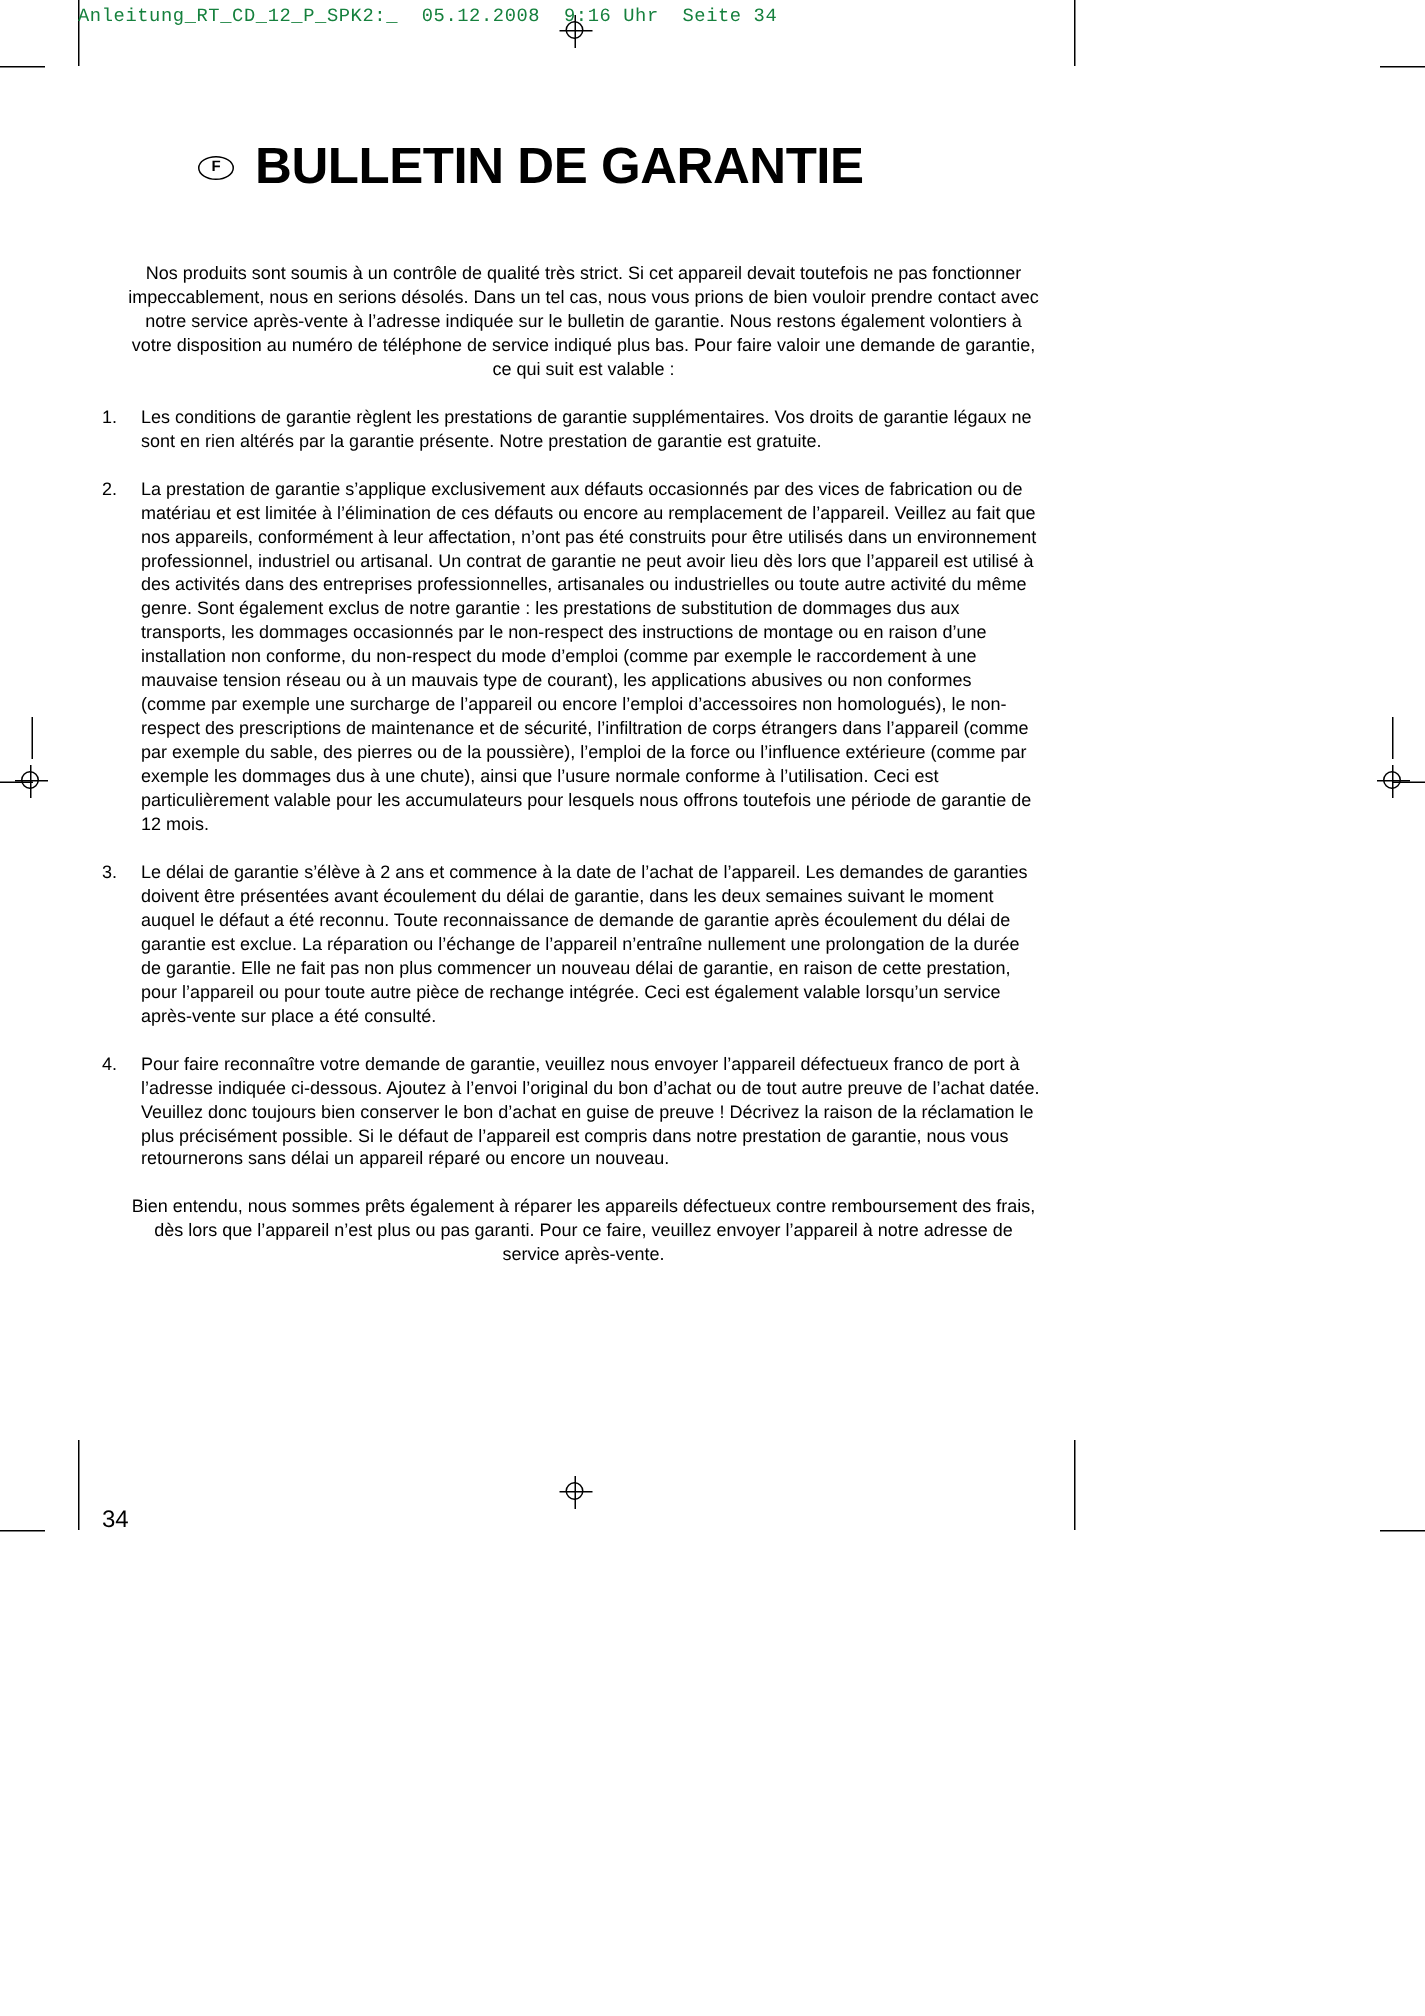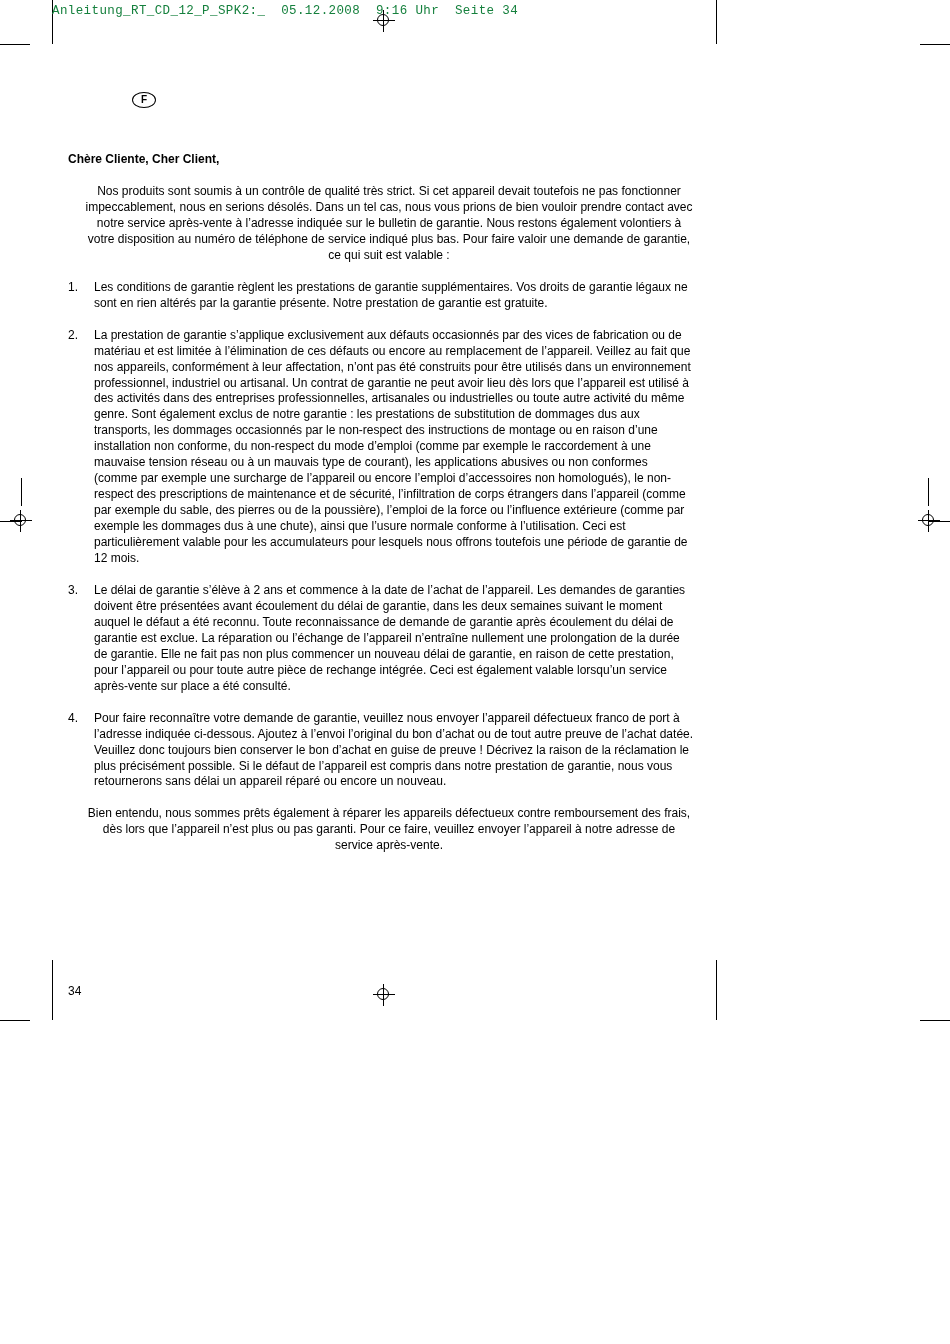--- a/index.html
+++ b/index.html
@@ -135,22 +135,22 @@
     margin-top: 14px;
   }
 
   .closing {
     margin-top: 18px;
   }
 
   .page-number {
     position: absolute;
     left: 68px;
-    top: 984px;
-    font-size: 12px;
+    top: 1005px;
+    font-size: 16px;
   }
 </style>
 </head>
 <body>
 
 <div class="crop-line crop-v" style="left:52px; top:0; height:44px;"></div>
 <div class="crop-line crop-v" style="left:716px; top:0; height:44px;"></div>
 <div class="crop-line crop-v" style="left:52px; top:960px; height:60px;"></div>
 <div class="crop-line crop-v" style="left:716px; top:960px; height:60px;"></div>
 
@@ -184,23 +184,23 @@
     <div class="vl"></div>
     <div class="hl"></div>
 </div>
 
 <div class="slug">Anleitung_RT_CD_12_P_SPK2:_  05.12.2008  9:16 Uhr  Seite 34</div>
 
 <div class="page">
 
   <div class="title-row">
     <span class="flag-badge">F</span>
+    <span class="doc-title">BULLETIN DE GARANTIE</span>
   </div>
 
-  <div class="salutation">Chère Cliente, Cher Client,</div>
 
   <p class="body-text">Nos produits sont soumis à un contrôle de qualité très strict. Si cet appareil devait toutefois ne pas fonctionner impeccablement, nous en serions désolés. Dans un tel cas, nous vous prions de bien vouloir prendre contact avec notre service après-vente à l’adresse indiquée sur le bulletin de garantie. Nous restons également volontiers à votre disposition au numéro de téléphone de service indiqué plus bas. Pour faire valoir une demande de garantie, ce qui suit  est valable :</p>
 
   <ol class="num-list">
 
     <li class="num-item">
       <span class="marker">1.</span>
       <div class="item-body">
         <p>Les conditions de garantie règlent les prestations de garantie supplémentaires. Vos droits de garantie légaux ne sont en rien altérés par la garantie présente. Notre prestation de garantie est gratuite.</p>
       </div>

